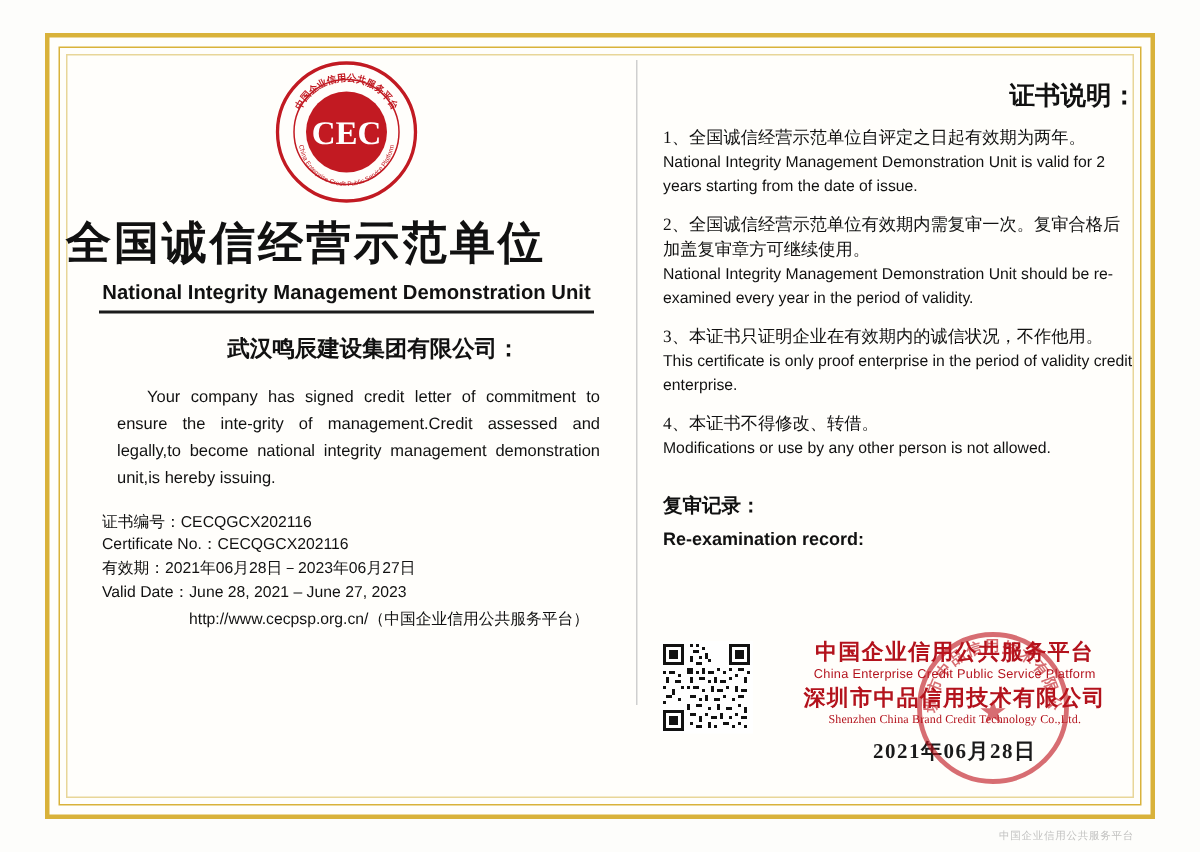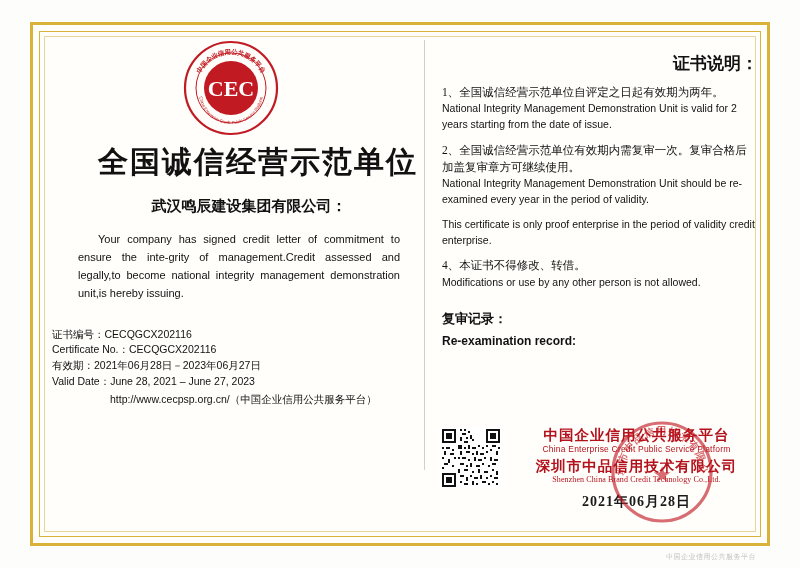--- a/index.html
+++ b/index.html
@@ -72,21 +72,21 @@
   }
   .emblem {
     position: relative;
     width: 96px;
     height: 96px;
     margin: 6px auto 0 auto;
   }
   .emblem svg { display: block; }
 
   .title-cn {
-    text-align: right;
+    text-align: left;
     font-family: "Liberation Serif", serif;
     font-weight: bold;
     font-size: 30px;
     letter-spacing: 2px;
     color: #111;
     margin-top: 6px;
     white-space: nowrap;
   }
   .title-en {
     text-align: center;
@@ -126,22 +126,22 @@
     padding: 0 18px 0 34px;
     font-family: "Liberation Sans", sans-serif;
     font-size: 11px;
     line-height: 1.65;
     color: #111;
     text-align: justify;
     text-indent: 20px;
   }
 
   .meta {
-    margin-top: 24px;
-    padding-left: 8px;
+    margin-top: 12px;
+    padding-left: 24px;
     font-size: 10.5px;
     line-height: 1.5;
     color: #111;
   }
   .meta .row { white-space: nowrap; }
   .meta .urls {
     margin-top: 2px;
   }
   .meta .url-indent { padding-left: 58px; }
 
@@ -309,20 +309,21 @@
             <textPath href="#arcTop" startOffset="50%" text-anchor="middle">中国企业信用公共服务平台</textPath>
           </text>
           <path id="arcBot" d="M 16 52 A 32 32 0 0 0 80 52" fill="none"></path>
           <text font-family="Liberation Sans, sans-serif" font-size="4.3" fill="#c21a22">
             <textPath href="#arcBot" startOffset="50%" text-anchor="middle">China Enterprise Credit Public Service Platform</textPath>
           </text>
         </svg>
       </div>
 
       <div class="title-cn">全国诚信经营示范单位</div>
+      <div class="title-en">National Integrity Management Demonstration Unit</div>
 
       <div class="company">武汉鸣辰建设集团有限公司：</div>
 
 
       <div class="body-en">Your company has signed credit letter of commitment to ensure the inte-grity of management.Credit assessed and legally,to become national integrity management demonstration unit,is hereby issuing.</div>
 
       <div class="meta">
         <div class="row">证书编号：CECQGCX202116</div>
         <div class="row">Certificate No.：CECQGCX202116</div>
         <div class="row">有效期：2021年06月28日－2023年06月27日</div>
@@ -338,20 +339,21 @@
 
       <div class="note">
         <div class="cn">1、全国诚信经营示范单位自评定之日起有效期为两年。</div>
         <div class="en">National Integrity Management Demonstration Unit is valid for 2 years starting from the date of issue.</div>
       </div>
       <div class="note">
         <div class="cn">2、全国诚信经营示范单位有效期内需复审一次。复审合格后加盖复审章方可继续使用。</div>
         <div class="en">National Integrity Management Demonstration Unit should be re-examined every year in the period of validity.</div>
       </div>
       <div class="note">
+        <div class="cn">3、本证书只证明企业在有效期内的诚信状况，不作他用。</div>
         <div class="en">This certificate is only proof enterprise in the period of validity credit enterprise.</div>
       </div>
       <div class="note">
         <div class="cn">4、本证书不得修改、转借。</div>
         <div class="en">Modifications or use by any other person is not allowed.</div>
       </div>
 
       <div class="review">
         <div class="cn">复审记录：</div>
         <div class="en">Re-examination record:</div>

